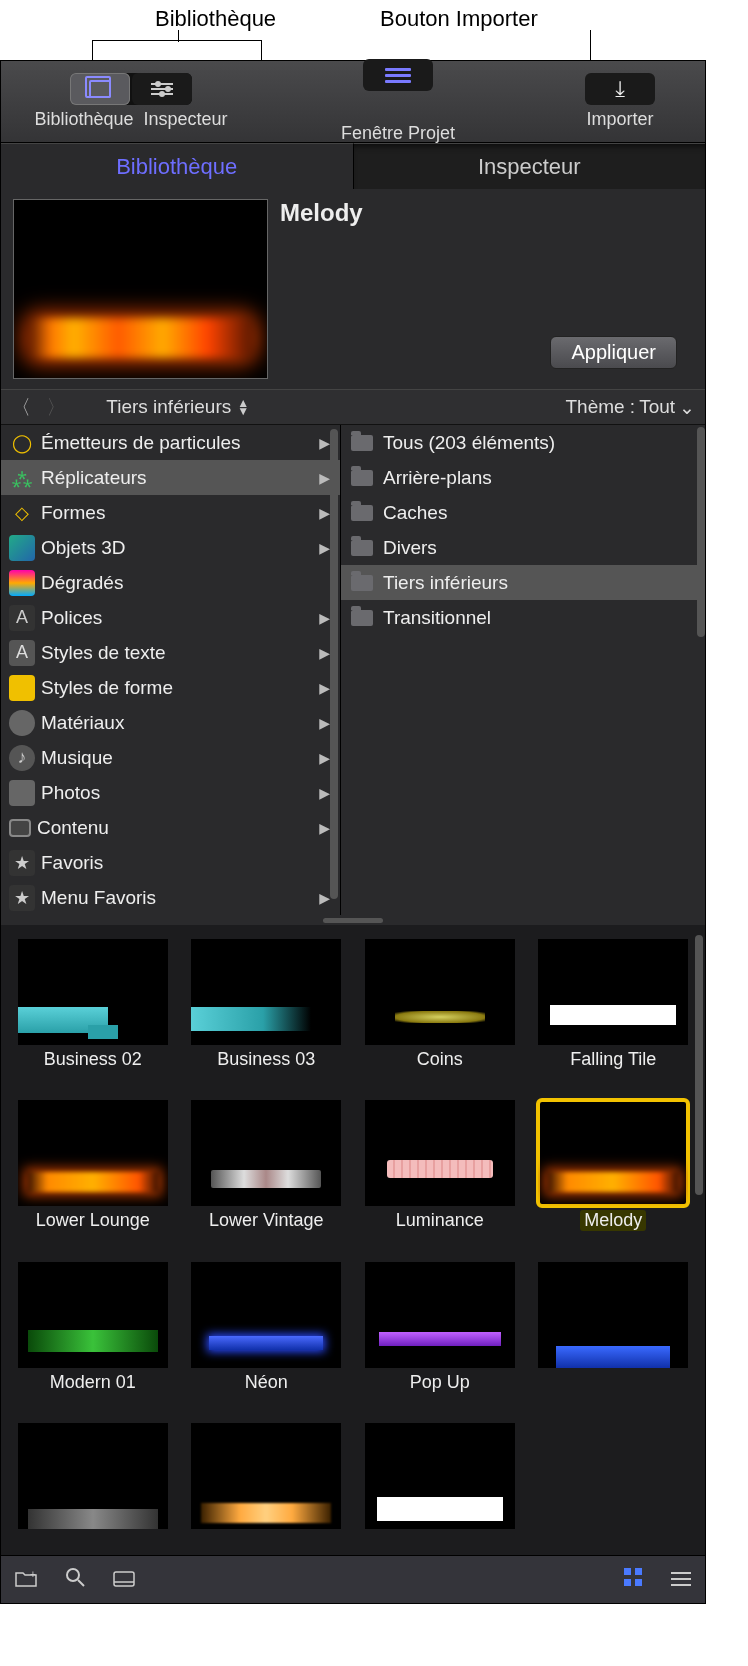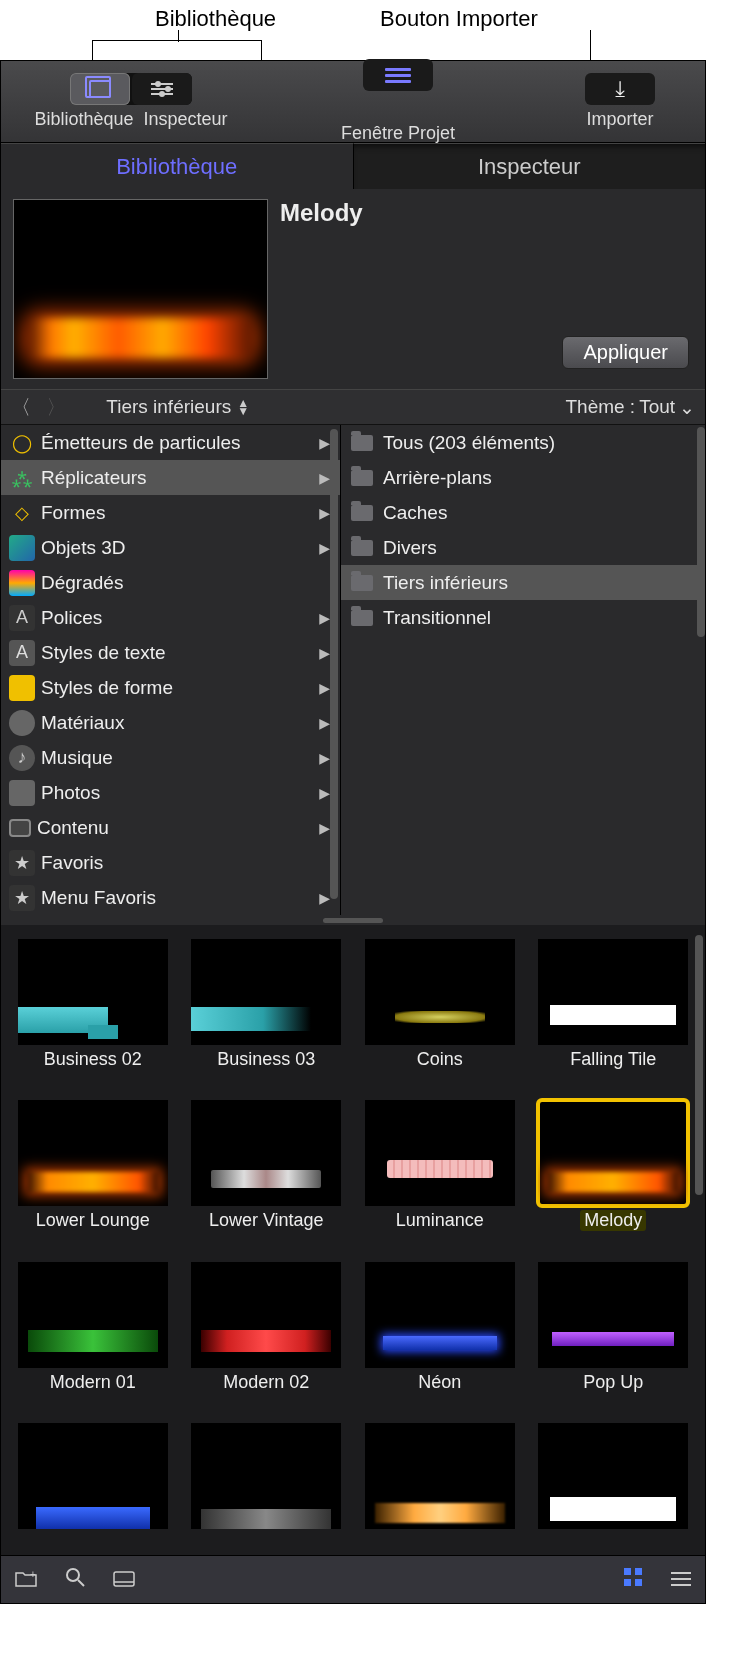--- a/index.html
+++ b/index.html
@@ -68,21 +68,21 @@
   .preview-row { display:flex; padding:10px 12px; gap:12px; background:#2a2a2c; height:200px;}
   .preview-box { width:255px; height:180px; background:#000; border:1px solid #666; position:relative; overflow:hidden;}
   .preview-glow {
     position:absolute; bottom:20px; left:15px; right:15px; height:40px;
     background: linear-gradient(90deg,#5a1800,#ff7a00 10%,#ffb000 20%,#ff5a00 40%,#ffaa00 60%,#ff4400 80%,#5a1800);
     border-radius:10px; filter: blur(4px); box-shadow: 0 0 20px 6px #c33a00;
   }
   .preview-side { flex:1; position:relative;}
   .preview-title { font-size:24px; font-weight:600; color:#eee;}
   .apply-btn {
-    position:absolute; right:4px; bottom:10px;
+    position:absolute; right:16px; bottom:10px;
     background: linear-gradient(#6a6a6e,#4a4a4e);
     border:1px solid #222; border-radius:6px;
     padding:4px 20px; font-size:20px; color:#fff;
   }
 
   .nav-row { height:36px; background:#2f2f31; display:flex; align-items:center; padding:0 10px; font-size:19px; color:#ddd; border-top:1px solid #444; border-bottom:1px solid #111;}
   .nav-arrows span { font-size:20px; color:#aaa; margin-right:10px;}
   .nav-arrows .disabled { color:#555;}
   .nav-crumb { margin-left:30px; display:flex; align-items:center; gap:6px;}
   .nav-updown { font-size:12px; line-height:8px; color:#ccc;}
@@ -409,26 +409,20 @@
         <div class="item-label">Melody</div>
       </div>
       <div class="item">
         <div class="thumb">
           <div class="strip s-green"></div>
         </div>
         <div class="item-label">Modern 01</div>
       </div>
       <div class="item">
         <div class="thumb">
-          <div class="strip s-red"></div>
-        </div>
-        <div class="item-label">Modern 02</div>
-      </div>
-      <div class="item">
-        <div class="thumb">
           <div class="strip s-neon"></div>
         </div>
         <div class="item-label">Néon</div>
       </div>
       <div class="item">
         <div class="thumb">
           <div class="strip s-purple"></div>
         </div>
         <div class="item-label">Pop Up</div>
       </div>

